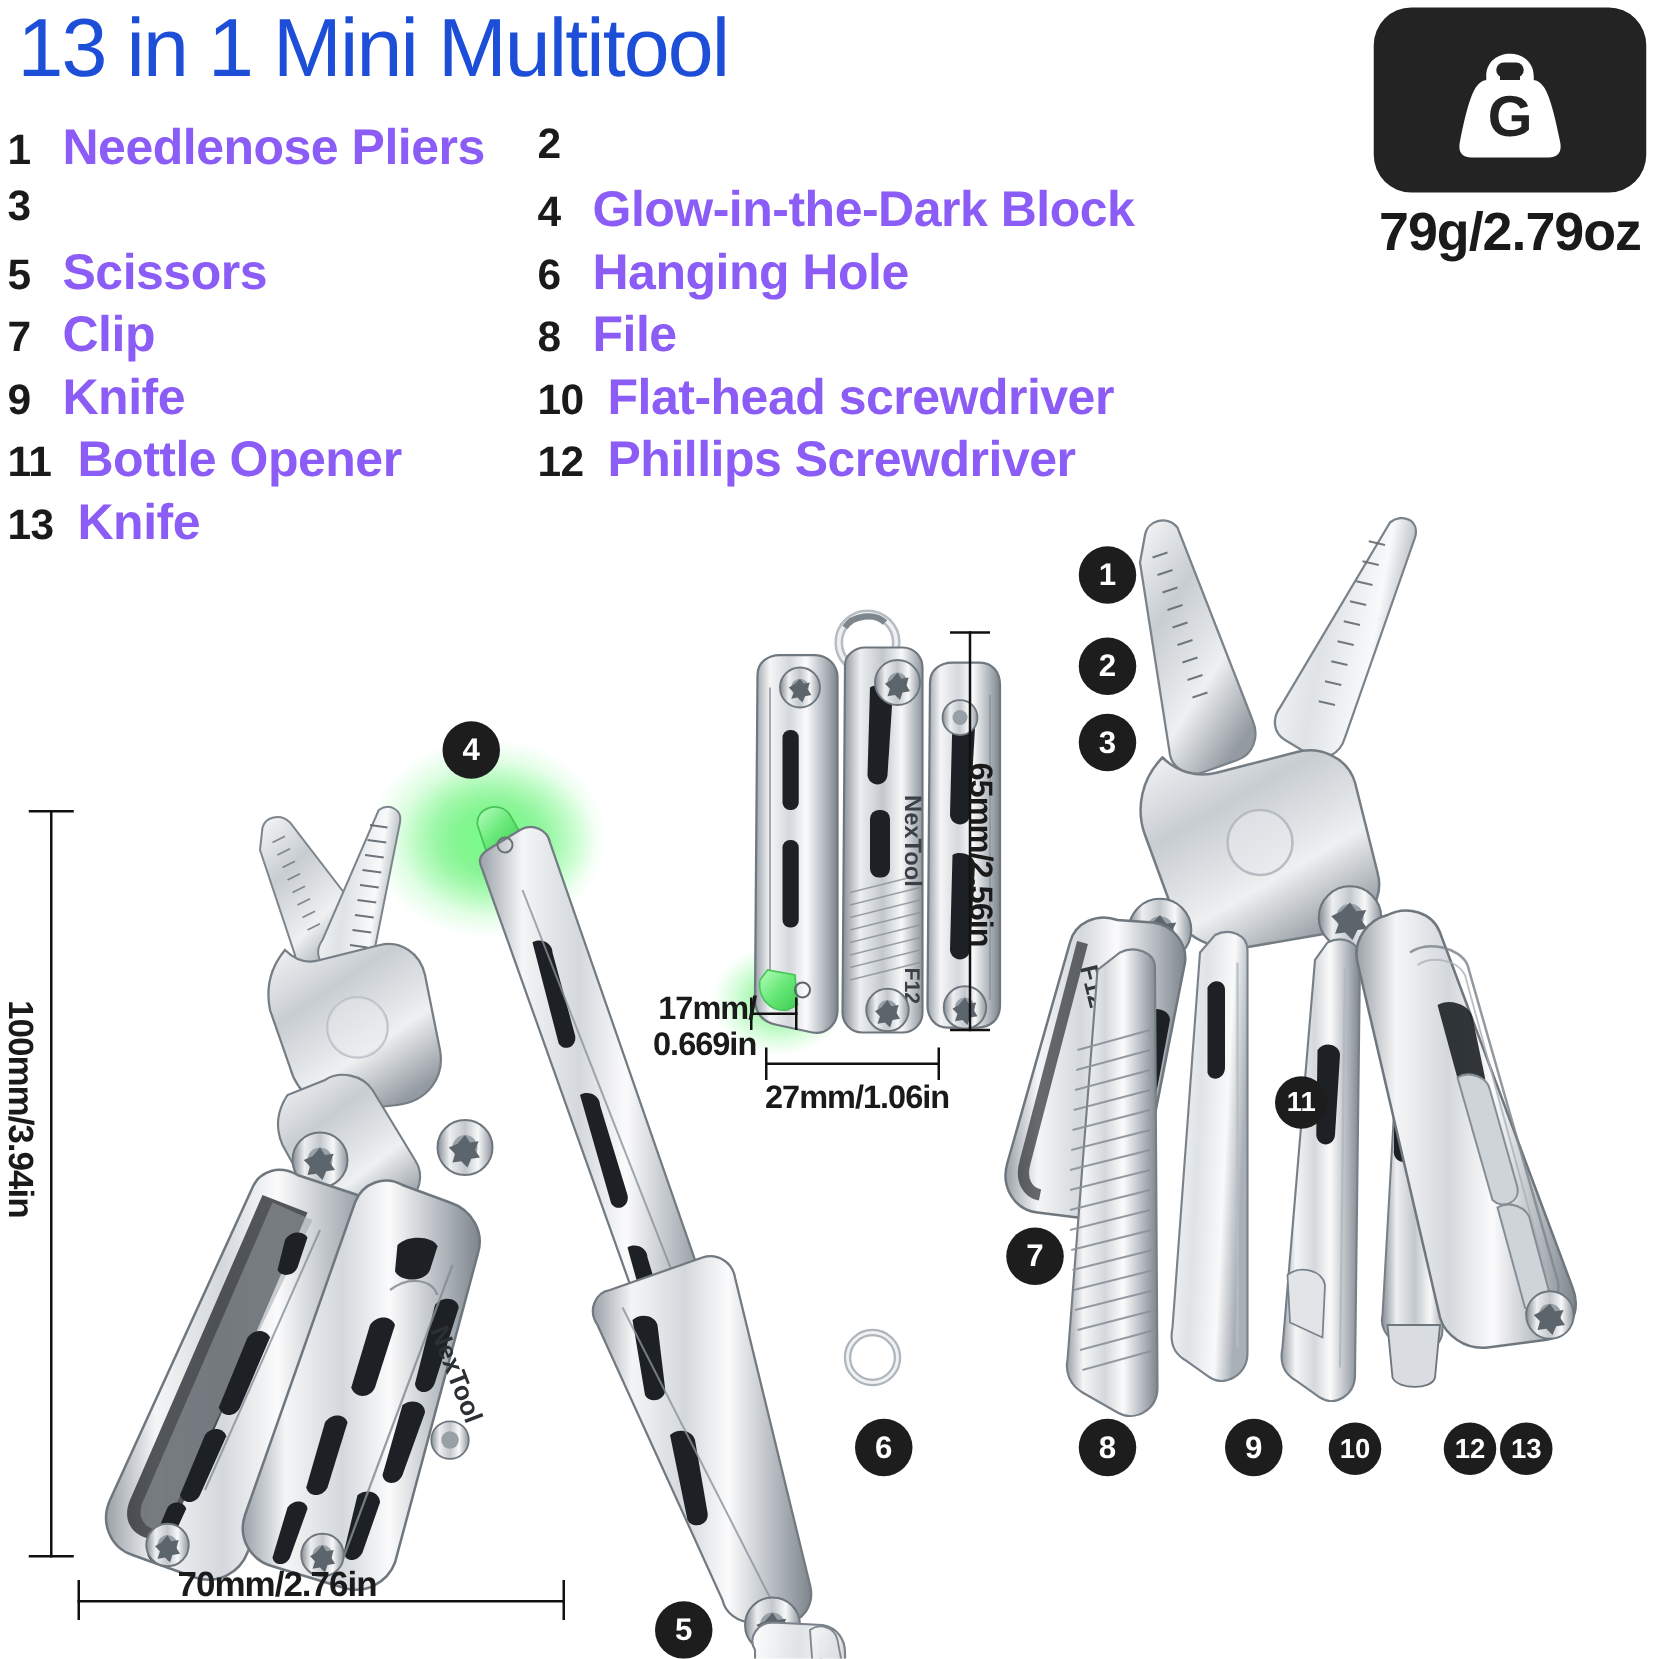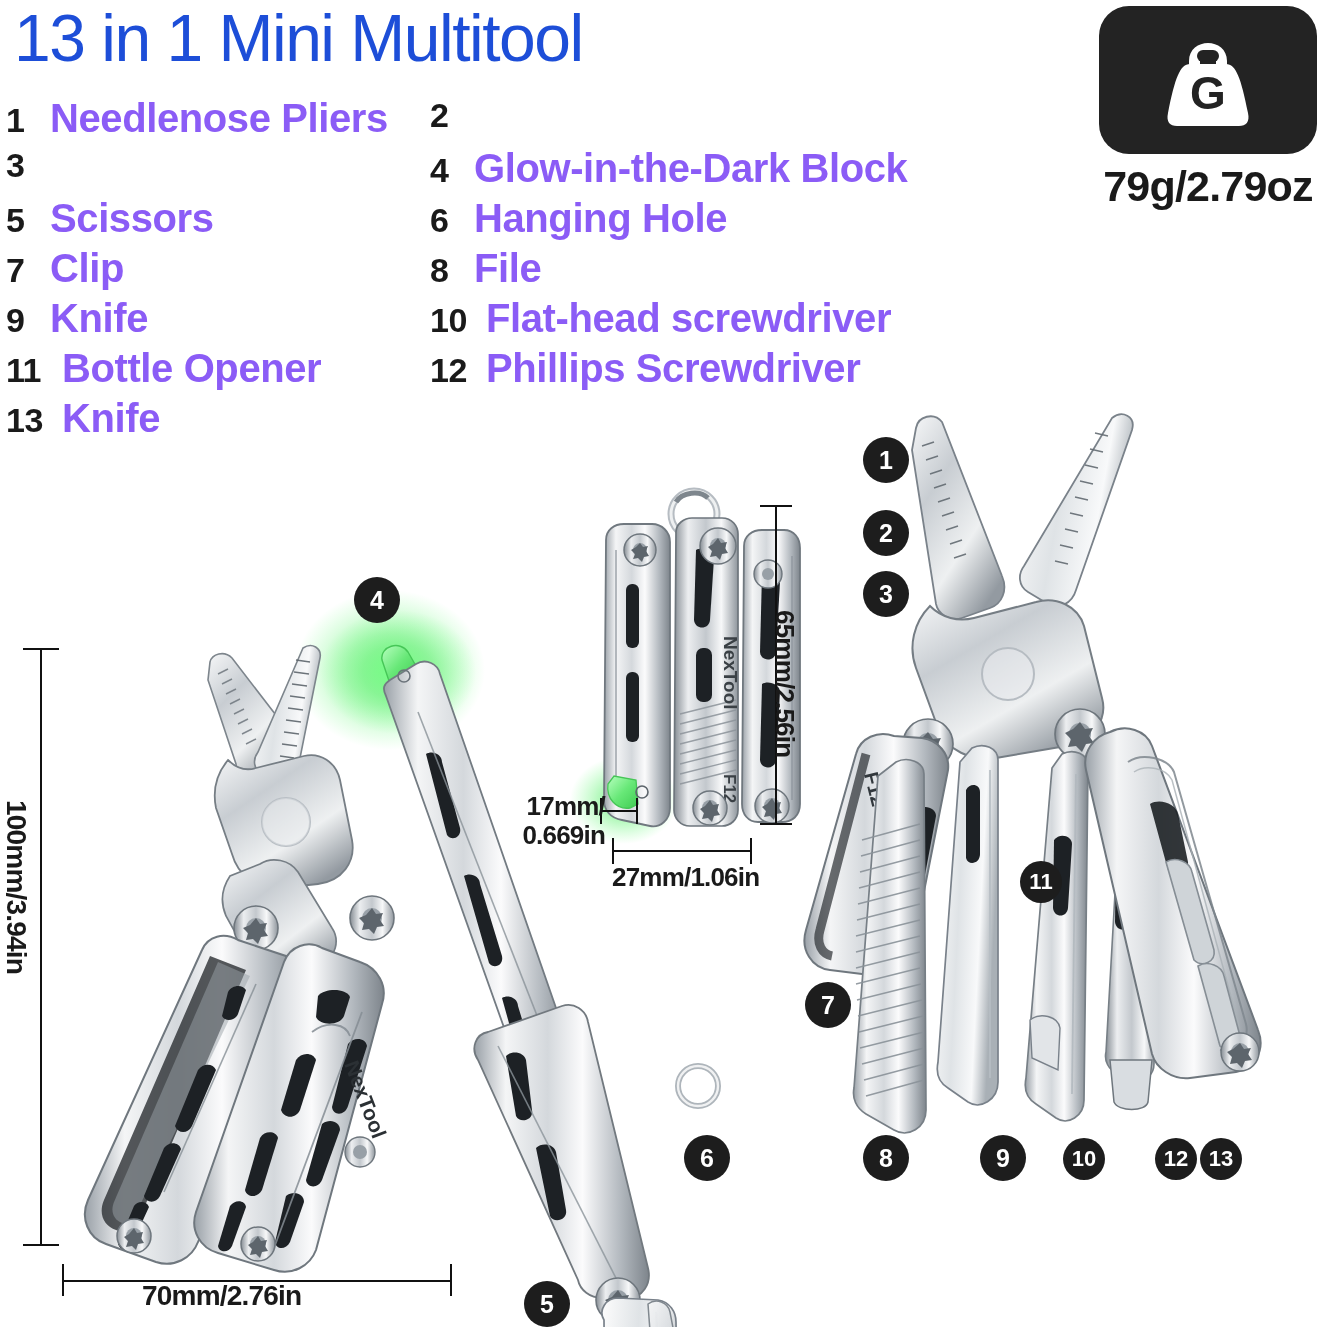--- a/index.html
+++ b/index.html
@@ -533,21 +533,21 @@
   </svg>
 
   <div class="dim-line-v" style="left:40px; top:248px; height:598px;"></div>
   <div class="dim-cap-h" style="left:23px; top:248px; width:36px;"></div>
   <div class="dim-cap-h" style="left:23px; top:844px; width:36px;"></div>
   <div class="dim-text vert" style="left:32px; top:400px;">100mm/3.94in</div>
 
   <div class="dim-line-h" style="left:62px; top:880px; width:390px;"></div>
   <div class="dim-cap-v" style="left:62px;  top:864px; height:32px;"></div>
   <div class="dim-cap-v" style="left:450px; top:864px; height:32px;"></div>
-  <div class="dim-text" style="left:142px; top:880px;text-align:center;">70mm/2.76in</div>
+  <div class="dim-text" style="left:142px; top:852px;text-align:center;">70mm/2.76in</div>
 
   <div class="dim-line-v" style="left:775px; top:105px; height:320px;"></div>
   <div class="dim-cap-h" style="left:760px; top:105px; width:32px;"></div>
   <div class="dim-cap-h" style="left:760px; top:423px; width:32px;"></div>
   <div class="dim-text vert small" style="left:800px; top:210px;">65mm/2.56in</div>
 
   <div class="dim-line-h" style="left:600px; top:410px; width:38px;"></div>
   <div class="dim-cap-v" style="left:600px; top:398px; height:26px;"></div>
   <div class="dim-cap-v" style="left:636px; top:398px; height:26px;"></div>
   <div class="dim-text small two-line" style="left:505px; top:392px; width:100px;text-align:right;">

